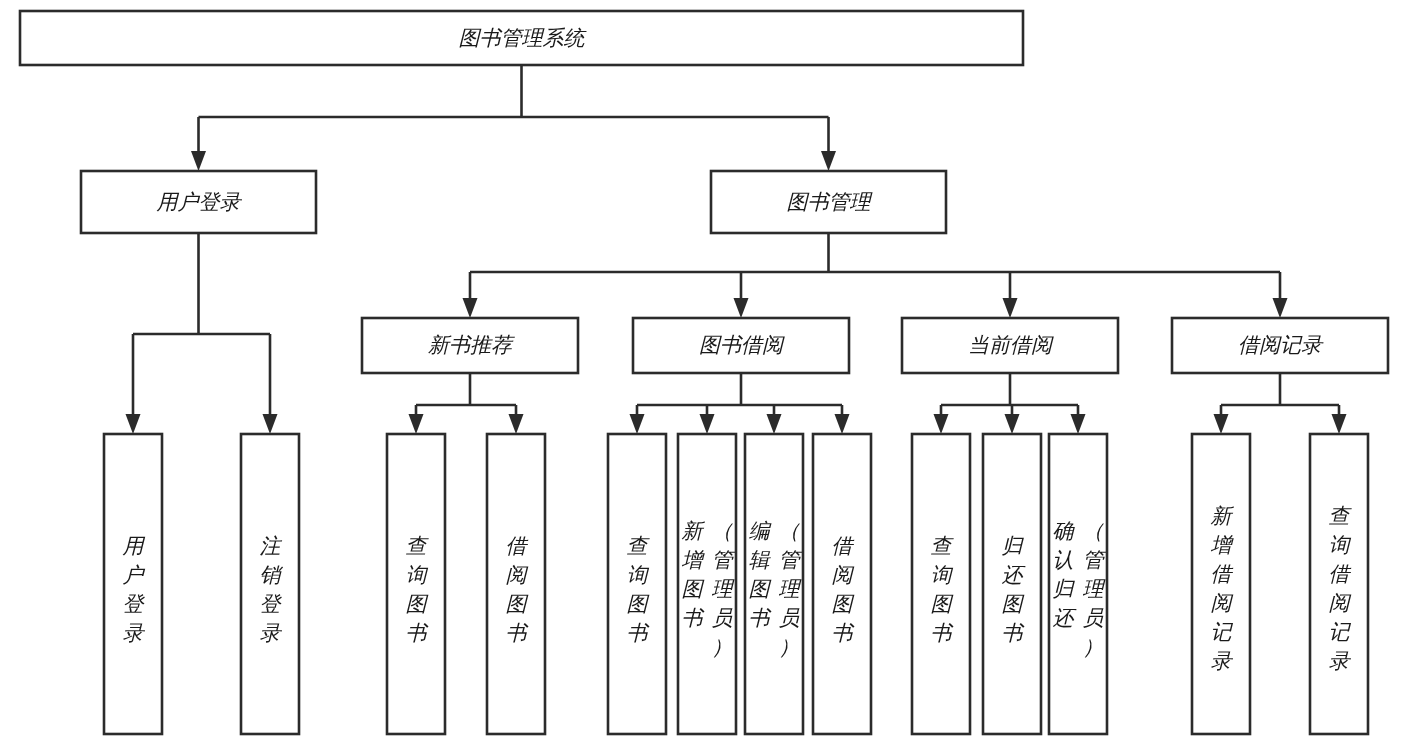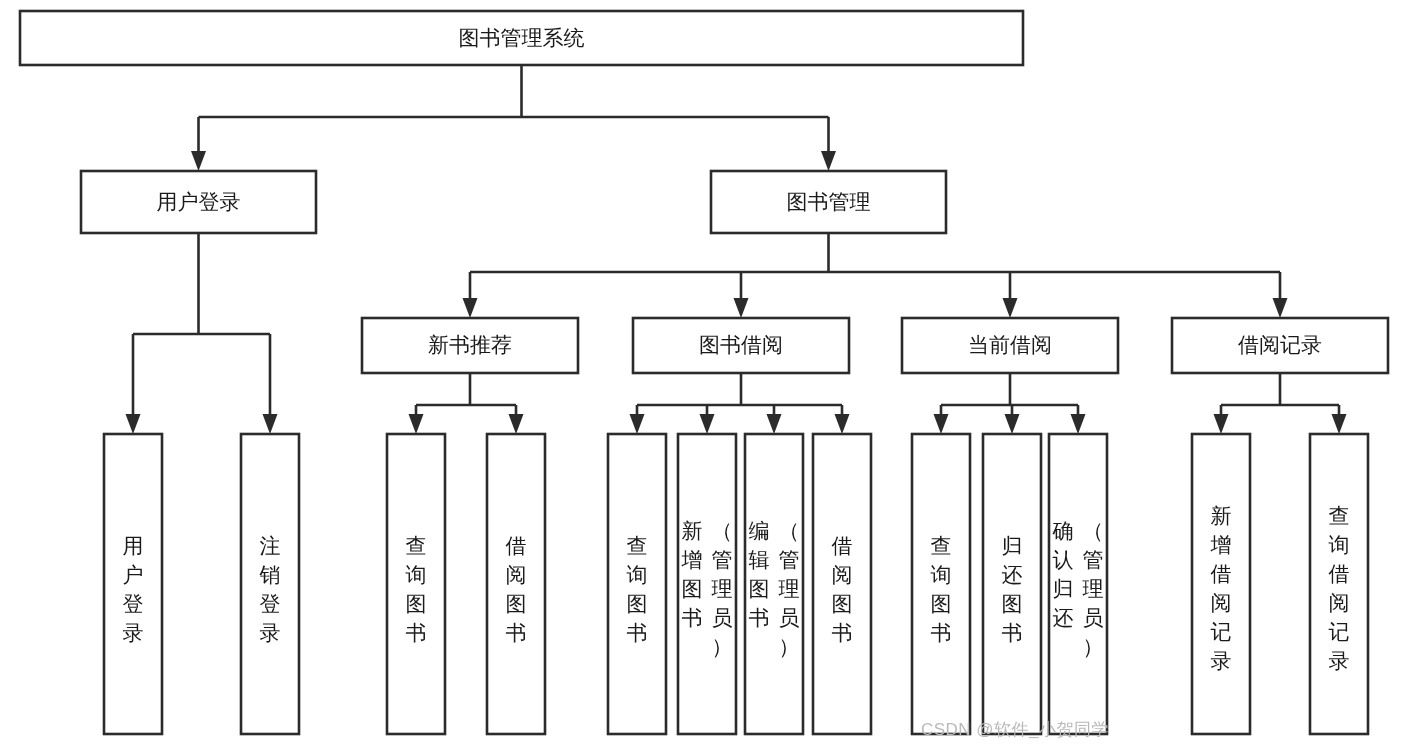--- a/index.html
+++ b/index.html
@@ -12,20 +12,21 @@
     width: 1405px;
     height: 747px;
     font-family: "Liberation Sans", "DejaVu Sans", sans-serif;
     overflow: hidden;
     position: relative;
   }
   #diagram-root {
     position: relative;
     width: 1121px;
     height: 747px;
+    font-style: italic;
   }
   svg#flowchart {
     position: absolute;
     top: 0;
     left: 0;
     width: 1405px;
     height: 747px;
     display: block;
   }
   .node-box {
@@ -261,14 +262,13 @@
           <rect class="node-box" x="1310" y="434" width="58" height="300"></rect>
           <text class="node-label-vert" x="1339" y="523.3">查</text>
           <text class="node-label-vert" x="1339" y="552.3">询</text>
           <text class="node-label-vert" x="1339" y="581.3">借</text>
           <text class="node-label-vert" x="1339" y="610.3">阅</text>
           <text class="node-label-vert" x="1339" y="639.3">记</text>
           <text class="node-label-vert" x="1339" y="668.3">录</text>
         </g>
       </g>
   </svg>
-  <div class="watermark">CSDN @软件_小贺同学</div>
 </div>
 
 </body></html>

